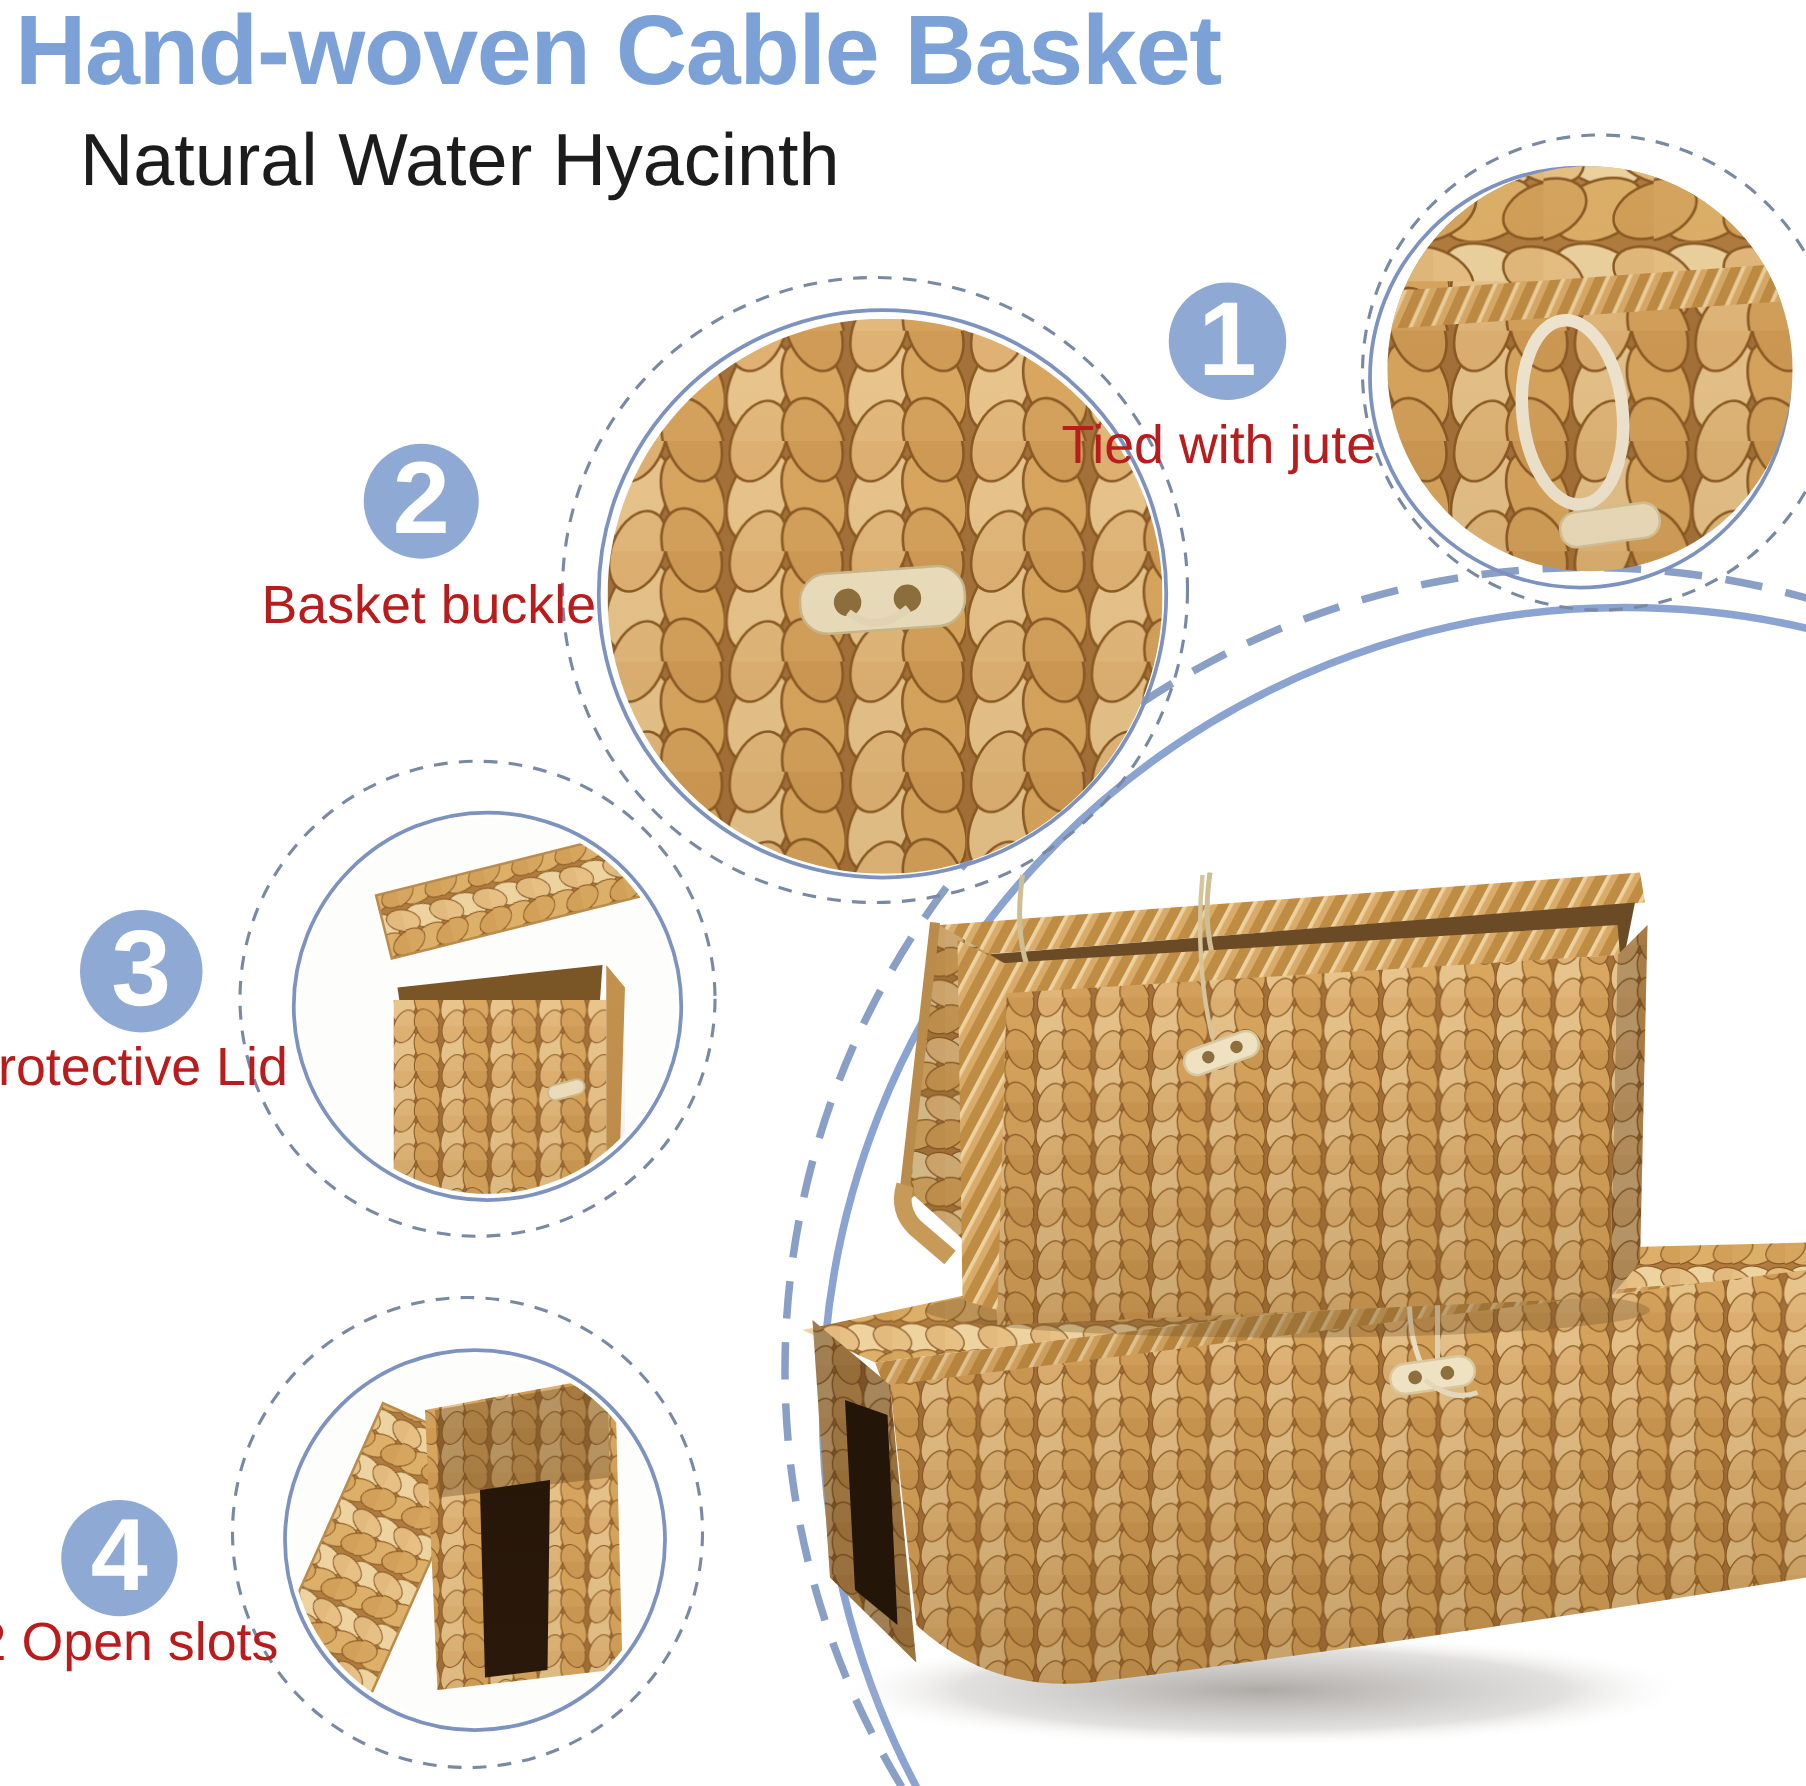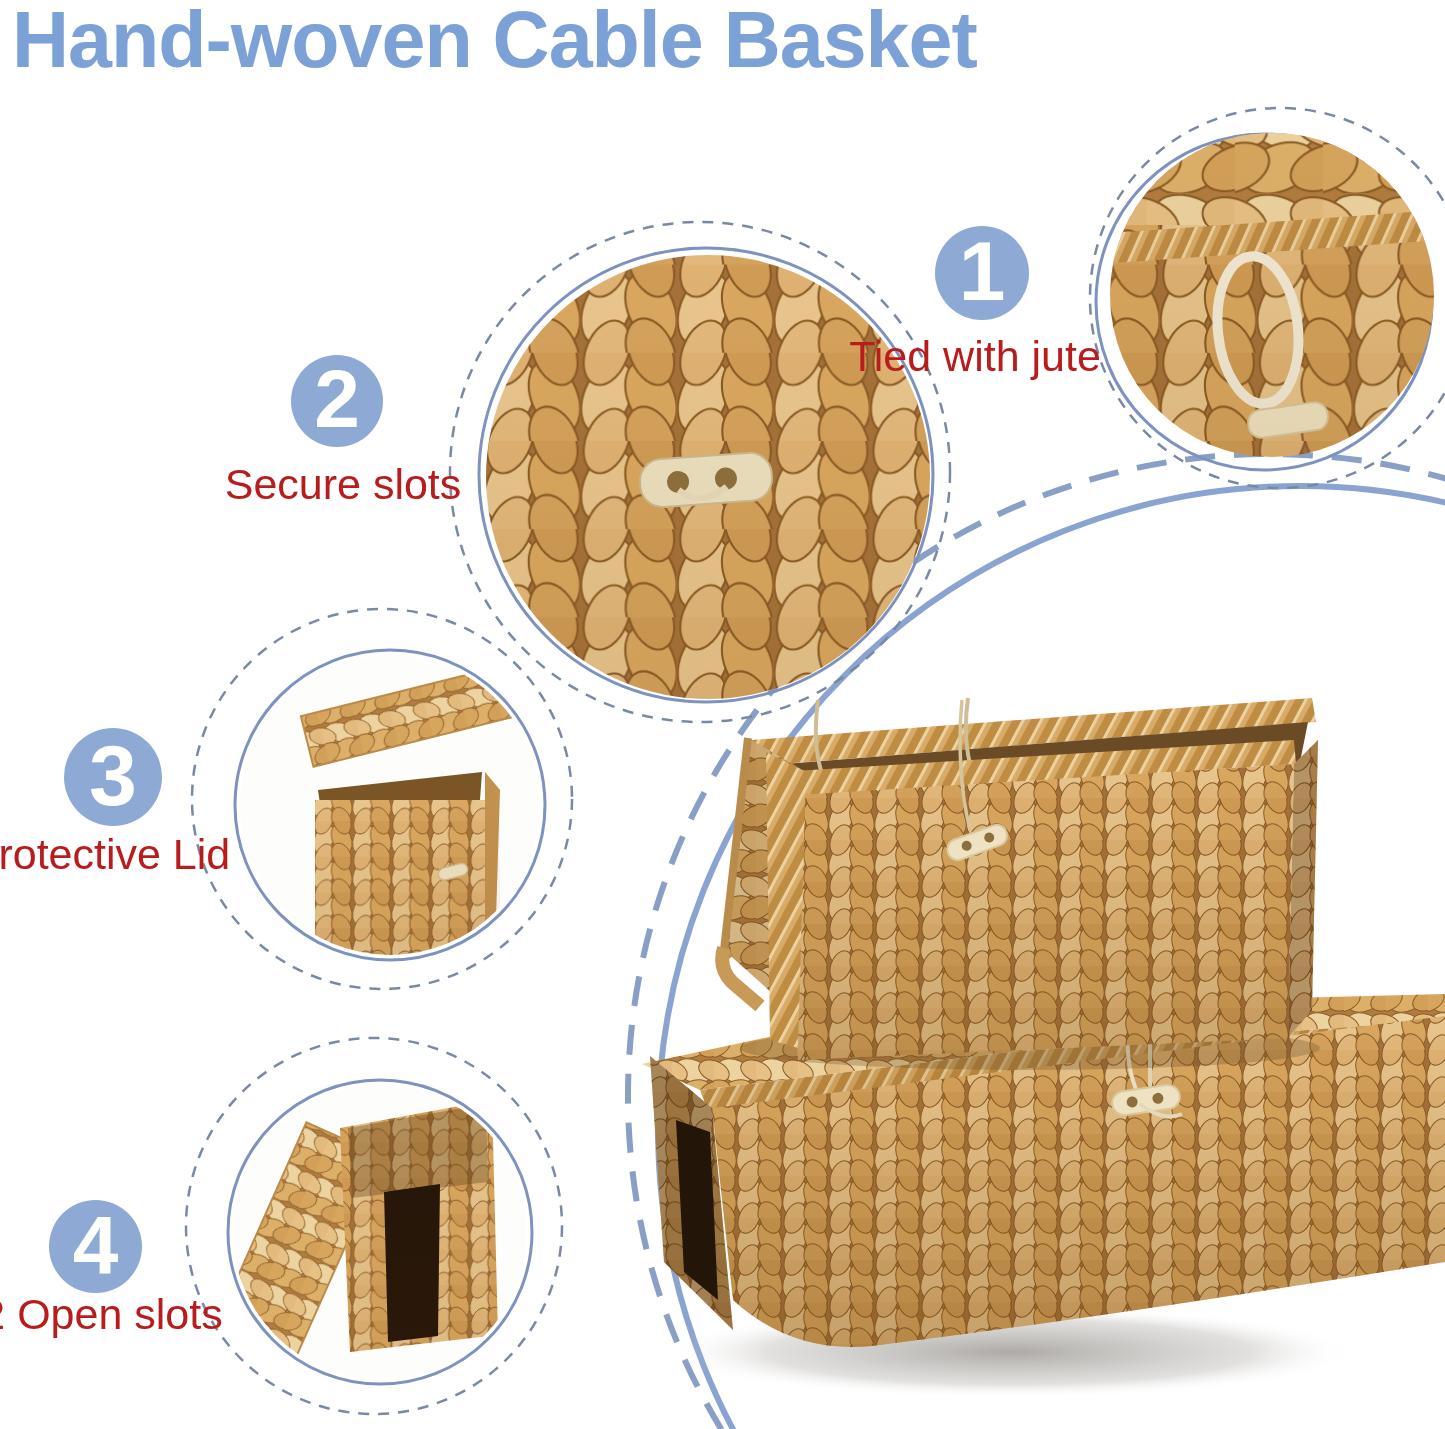--- a/index.html
+++ b/index.html
@@ -223,30 +223,31 @@
       <path d="M962,700 C958,740 960,790 970,830" fill="none" stroke="#d6c49a" stroke-width="3.5"></path>
       <g transform="rotate(-20 977 842)">
         <rect x="946" y="832" width="62" height="21" rx="10" fill="#efe2c2" stroke="#d9c79d" stroke-width="2"></rect>
         <circle cx="966" cy="842" r="5" fill="#8d6f3e"></circle>
         <circle cx="990" cy="842" r="5" fill="#8d6f3e"></circle>
       </g>
     </g>
   </svg>
 
   <div class="page-title">Hand-woven Cable Basket</div>
+  <div class="page-subtitle">Natural Water Hyacinth</div>
 
   <div class="badge b1">
     <span class="badge-num">1</span>
   </div>
   <div class="callout-label l1">Tied with jute</div>
 
   <div class="badge b2">
     <span class="badge-num">2</span>
   </div>
-  <div class="callout-label l2">Secure slots</div>
+  <div class="callout-label l2">Basket buckle</div>
 
   <div class="badge b3">
     <span class="badge-num">3</span>
   </div>
   <div class="callout-label l3">Protective Lid</div>
 
   <div class="badge b4">
     <span class="badge-num">4</span>
   </div>
   <div class="callout-label l4">2 Open slots</div>

